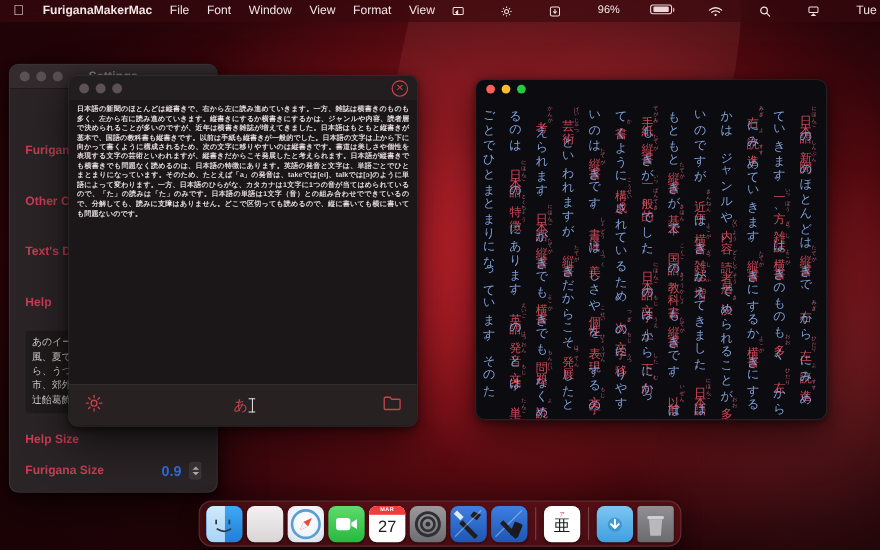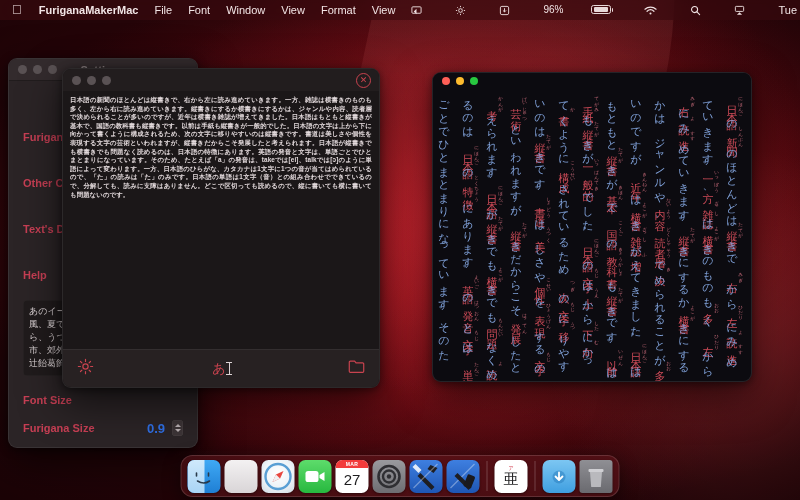--- a/index.html
+++ b/index.html
@@ -329,21 +329,21 @@
 
     <div id="sample-box">
       <p>あのイーハトーヴォのすきとおった</p>
       <p>風、夏でも底に冷たさをもつ青いそ</p>
       <p>ら、うつくしい森で飾られたモリー</p>
       <p>市、郊外のぎらぎらひかる草の波。</p>
       <p>辻飴葛飾区のあたりの小さな町です。</p>
     </div>
 
     <div class="srow compact" style="margin-top:10px">
-      <div class="slabel">Font Size</div>
+      <div class="slabel">Help Size</div>
     </div>
     <div class="srow compact">
       <div class="slabel">Furigana Size</div>
       <div class="sval">0.9</div>
       <div class="stepper">
           <b class="up"></b>
           <b class="dn"></b>
         </div>
     </div>
     <div class="srow compact">

